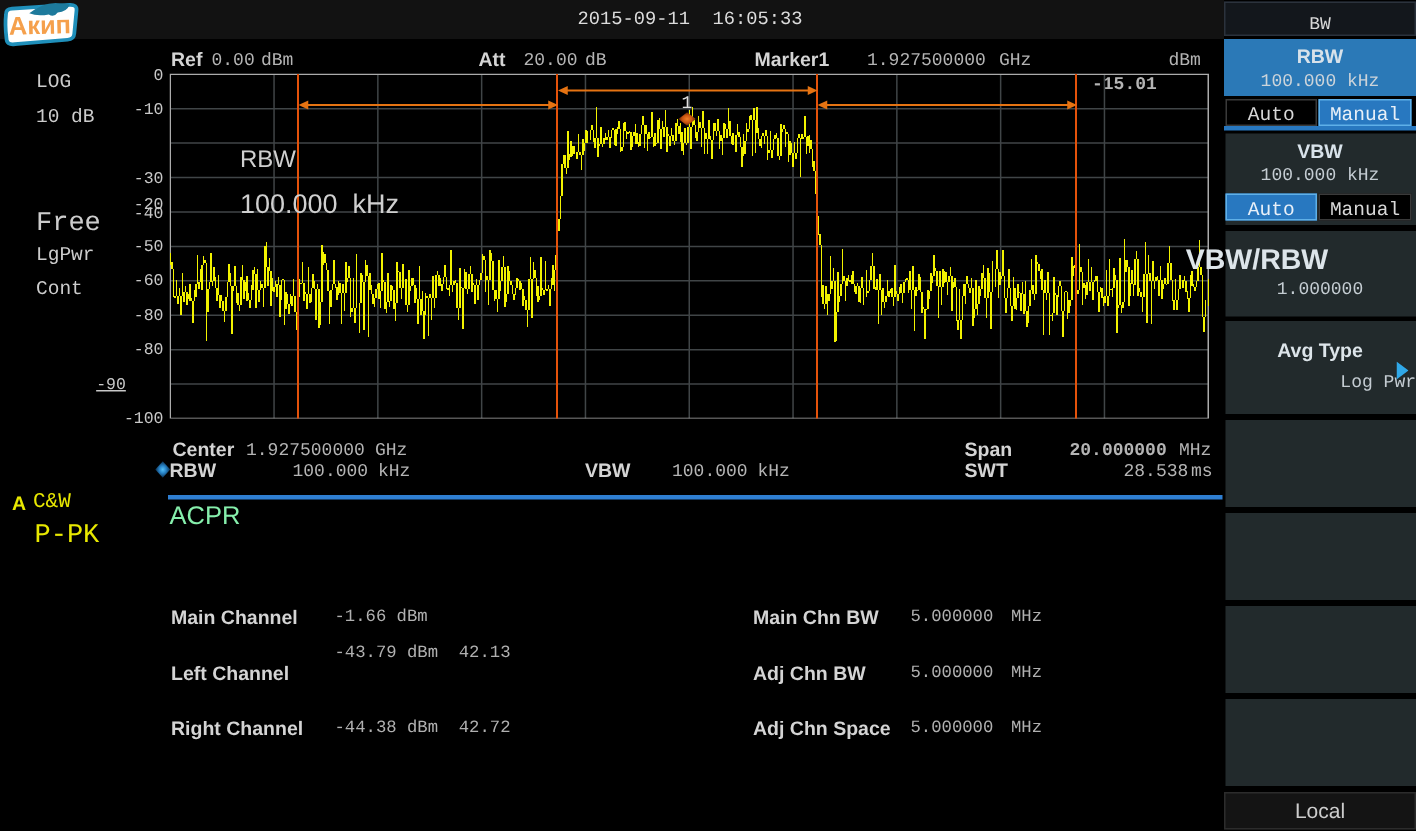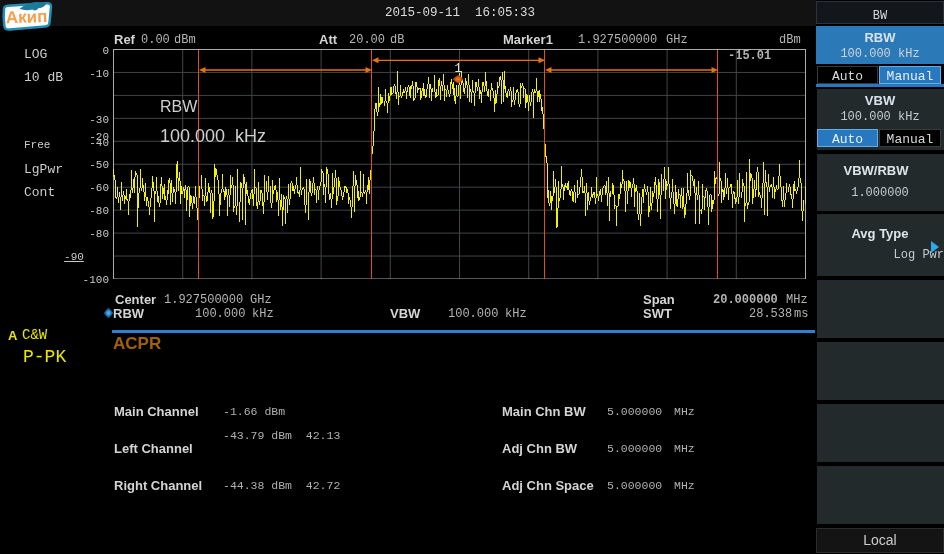--- a/index.html
+++ b/index.html
@@ -16,21 +16,21 @@
 <div class="abs mono" style="left:0;top:6px;width:920px;text-align:center;font-size:12.5px;color:#dcdcdc;">2015-09-11&nbsp;&nbsp;16:05:33</div>
 
 <svg class="abs" style="left:0;top:0;" width="60" height="33" viewBox="0 0 60 33">
   <path d="M4,9.5 Q3.8,6 8,5.7 L46.5,3.2 Q51.5,3 51,7 L49.5,22.5 Q49.3,26.2 45,26.5 L10,29.4 Q4.2,30.2 4.3,25.3 Q3.2,16.5 4,9.5 Z" fill="#ffffff" stroke="#1f8fba" stroke-width="2.5" stroke-linejoin="round"></path>
   <path d="M19.5,8.8 Q28,2.3 37,2 L46.5,3 Q44.5,8 38.5,8.3 Q36,11.8 32.5,9.6 Q25,11.2 19.5,8.8 Z" fill="#1d7a9c"></path>
   <text x="6" y="23.2" font-family="Liberation Sans" font-weight="bold" font-size="17" fill="#f5a04c" transform="rotate(-1.5 6 23)">Акип</text>
 </svg>
 
 <div class="abs mono" style="left:24px;top:47px;font-size:13px;color:#cccccc;">LOG</div>
 <div class="abs mono" style="left:24px;top:70px;font-size:13px;color:#cccccc;">10 dB</div>
-<div class="abs mono" style="left:24px;top:139px;font-size:11px;color:#cccccc;">Free</div>
+<div class="abs mono" style="left:24px;top:139px;font-size:18px;color:#cccccc;">Free</div>
 <div class="abs mono" style="left:24px;top:162px;font-size:13px;color:#cccccc;">LgPwr</div>
 <div class="abs mono" style="left:24px;top:185px;font-size:13px;color:#cccccc;">Cont</div>
 <div class="abs" style="left:8px;top:328px;font-size:13px;color:#e8e800;font-weight:bold;">A</div>
 <div class="abs mono" style="left:22px;top:327px;font-size:14px;color:#e8e800;">C&amp;W</div>
 <div class="abs mono" style="left:23px;top:347px;font-size:18px;color:#e8e800;">P-PK</div>
 
 <div class="abs lbl" style="left:114px;top:32px;">Ref</div>
 <div class="abs val" style="left:141px;top:33px;">0.00</div>
 <div class="abs val" style="left:174px;top:33px;">dBm</div>
 <div class="abs lbl" style="left:319px;top:32px;">Att</div>
@@ -124,21 +124,21 @@
 <div class="abs val" style="left:252px;top:307px;">kHz</div>
 <div class="abs lbl" style="left:390px;top:306px;">VBW</div>
 <div class="abs val" style="left:448px;top:307px;">100.000</div>
 <div class="abs val" style="left:505px;top:307px;">kHz</div>
 <div class="abs lbl" style="left:643px;top:306px;">SWT</div>
 <div class="abs val" style="left:749px;top:307px;">28.538</div>
 <div class="abs val" style="left:794px;top:307px;">ms</div>
 
 <div class="abs" style="left:112px;top:330px;width:703px;height:2.5px;background:#2f7fd2;"></div>
 
-<div class="abs" style="left:113px;top:334px;font-size:17px;color:#a16207;font-weight:bold;">ACPR</div>
+<div class="abs" style="left:113px;top:334px;font-size:17px;color:#86efac;">ACPR</div>
 
 <div class="abs lbl" style="left:114px;top:404px;">Main Channel</div>
 <div class="abs va" style="left:223px;top:405px;">-1.66 dBm</div>
 <div class="abs lbl" style="left:114px;top:441px;">Left Channel</div>
 <div class="abs va" style="left:223px;top:429px;text-align:center;">-43.79 dBm&nbsp;&nbsp;42.13</div>
 <div class="abs lbl" style="left:114px;top:478px;">Right Channel</div>
 <div class="abs va" style="left:223px;top:479px;">-44.38 dBm&nbsp;&nbsp;42.72</div>
 
 <div class="abs lbl" style="left:502px;top:404px;">Main Chn BW</div>
 <div class="abs va" style="left:607px;top:405px;">5.000000</div>
@@ -168,21 +168,21 @@
 <div class="abs" style="left:817px;top:89px;width:127px;height:61px;background:#222a2c;"></div>
 <div class="abs" style="left:816px;top:93px;width:128px;text-align:center;font-size:13px;font-weight:bold;color:#d8e2ea;">VBW</div>
 <div class="abs mono" style="left:816px;top:110px;width:128px;text-align:center;font-size:12px;color:#c4ccd2;">100.000 kHz</div>
 
 <div class="abs" style="left:817px;top:129px;width:59px;height:16px;background:#2878c0;border:1px solid #5fb0e8;"></div>
 <div class="abs mono" style="left:817px;top:132px;width:61px;text-align:center;font-size:13px;color:#e8f0f8;">Auto</div>
 <div class="abs" style="left:879px;top:129px;width:60px;height:16px;background:#000;border:1px solid #3a3a3a;"></div>
 <div class="abs mono" style="left:879px;top:132px;width:62px;text-align:center;font-size:13px;color:#d8d8d8;">Manual</div>
 
 <div class="abs" style="left:817px;top:154px;width:127px;height:57px;background:#222a2c;"></div>
-<div class="abs" style="left:812px;top:163px;width:128px;text-align:center;font-size:13px;font-weight:bold;color:#dde5ea;">VBW/RBW</div>
+<div class="abs" style="left:774px;top:163px;width:128px;text-align:center;font-size:19px;font-weight:bold;color:#dde5ea;">VBW/RBW</div>
 <div class="abs mono" style="left:816px;top:186px;width:128px;text-align:center;font-size:12px;color:#c4ccd2;">1.000000</div>
 
 <div class="abs" style="left:817px;top:214px;width:127px;height:62px;background:#222a2c;"></div>
 <div class="abs" style="left:816px;top:226px;width:128px;text-align:center;font-size:13px;font-weight:bold;color:#dde5ea;">Avg Type</div>
 <div class="abs mono" style="left:816px;top:248px;width:128px;text-align:right;font-size:12px;color:#c4ccd2;">Log Pwr</div>
 <svg class="abs" style="left:931px;top:241px;" width="8" height="12" viewBox="0 0 8 12">
     <path d="M0,0 L8,6 L0,12 Z" fill="#30a8e8"></path>
   </svg>
 
 <div class="abs" style="left:817px;top:280px;width:127px;height:58px;background:#222a2c;"></div>

